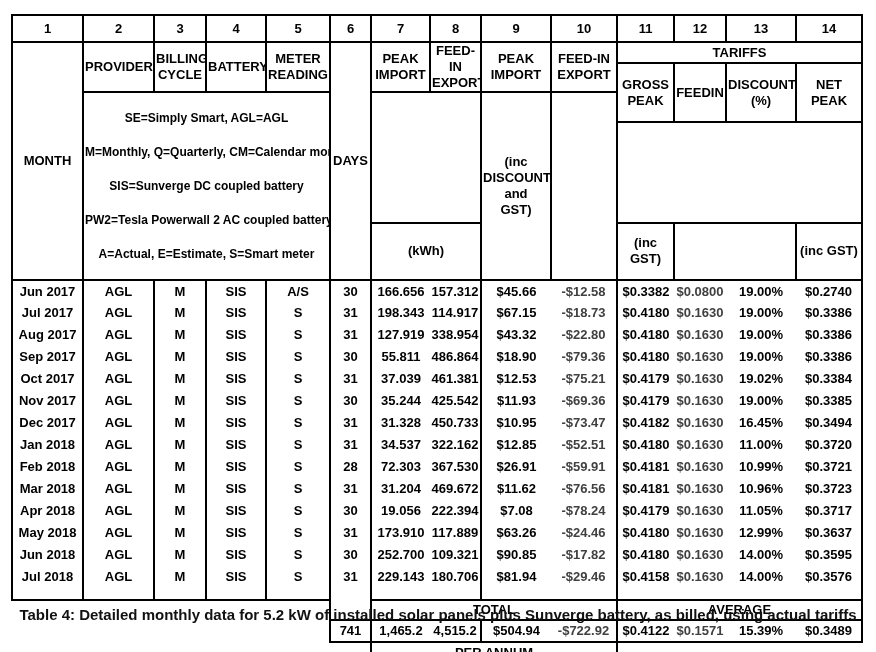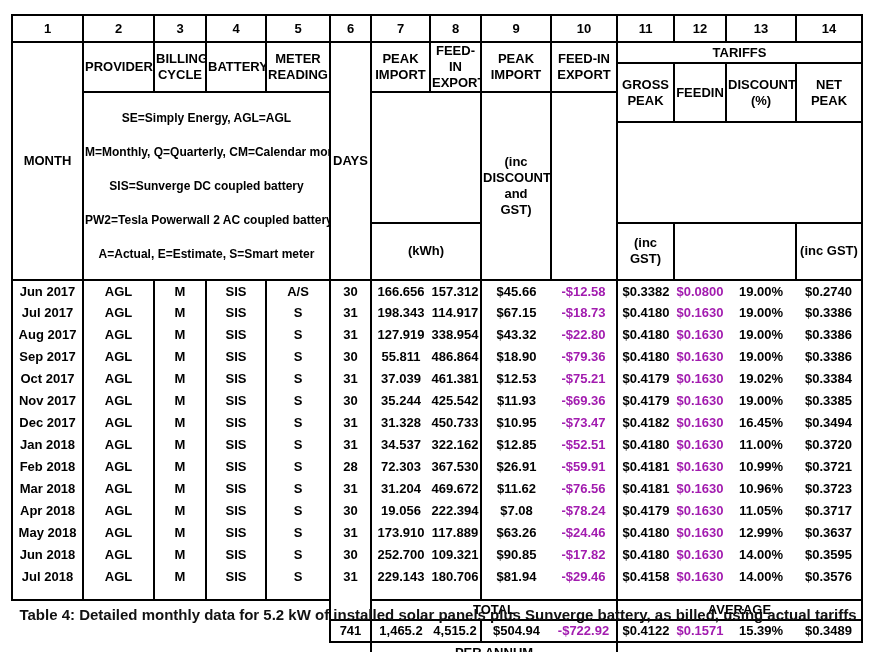--- a/index.html
+++ b/index.html
@@ -12,21 +12,21 @@
     position:absolute;left:11px;top:14px;width:850px;
   }
   td{
     padding:0 1px;text-align:center;vertical-align:middle;
     font-size:13px;line-height:16px;white-space:pre-line;overflow:hidden;
   }
   .bt{border-top:2px solid #000}
   .bb{border-bottom:2px solid #000}
   .bl{border-left:2px solid #000}
   .br{border-right:2px solid #000}
-  .red{color:#a21caf}
+  .red{color:#404040}
   .notes div{font-size:12px;line-height:18px;white-space:nowrap;}
   .h27{height:27px}.h21{height:21px}.h20{height:20px}.h18{height:18px}
   .h60{height:60px}.h12{height:12px}.h22{height:22px}
   #data-rows tr{height:22px}
   .caption{
     position:absolute;left:0;top:606px;width:876px;text-align:center;
     font-size:15px;font-weight:700;color:#111;
     font-family:"Liberation Sans", sans-serif;
   }
 </style>
@@ -96,21 +96,21 @@
 PEAK</td>
         <td rowspan="2" class="br bb">FEEDIN</td>
         <td rowspan="2" class="br bb">DISCOUNT
 (%)</td>
         <td rowspan="2" class="br bb">NET
 PEAK</td>
       </tr>
 
       <tr class="h18">
         <td colspan="4" rowspan="3" class="br bb notes">
-          <div>SE=Simply Energy, AGL=AGL</div>
+          <div>SE=Simply Smart, AGL=AGL</div>
           <div>M=Monthly, Q=Quarterly, CM=Calendar month</div>
           <div>SIS=Sunverge DC coupled battery</div>
           <div>PW2=Tesla Powerwall 2 AC coupled battery</div>
           <div>A=Actual, E=Estimate, S=Smart meter</div>
         </td>
         <td colspan="2" rowspan="2" class="br bb"></td>
         <td rowspan="3" class="br bb">(inc
 DISCOUNT
 and
 GST)</td>

